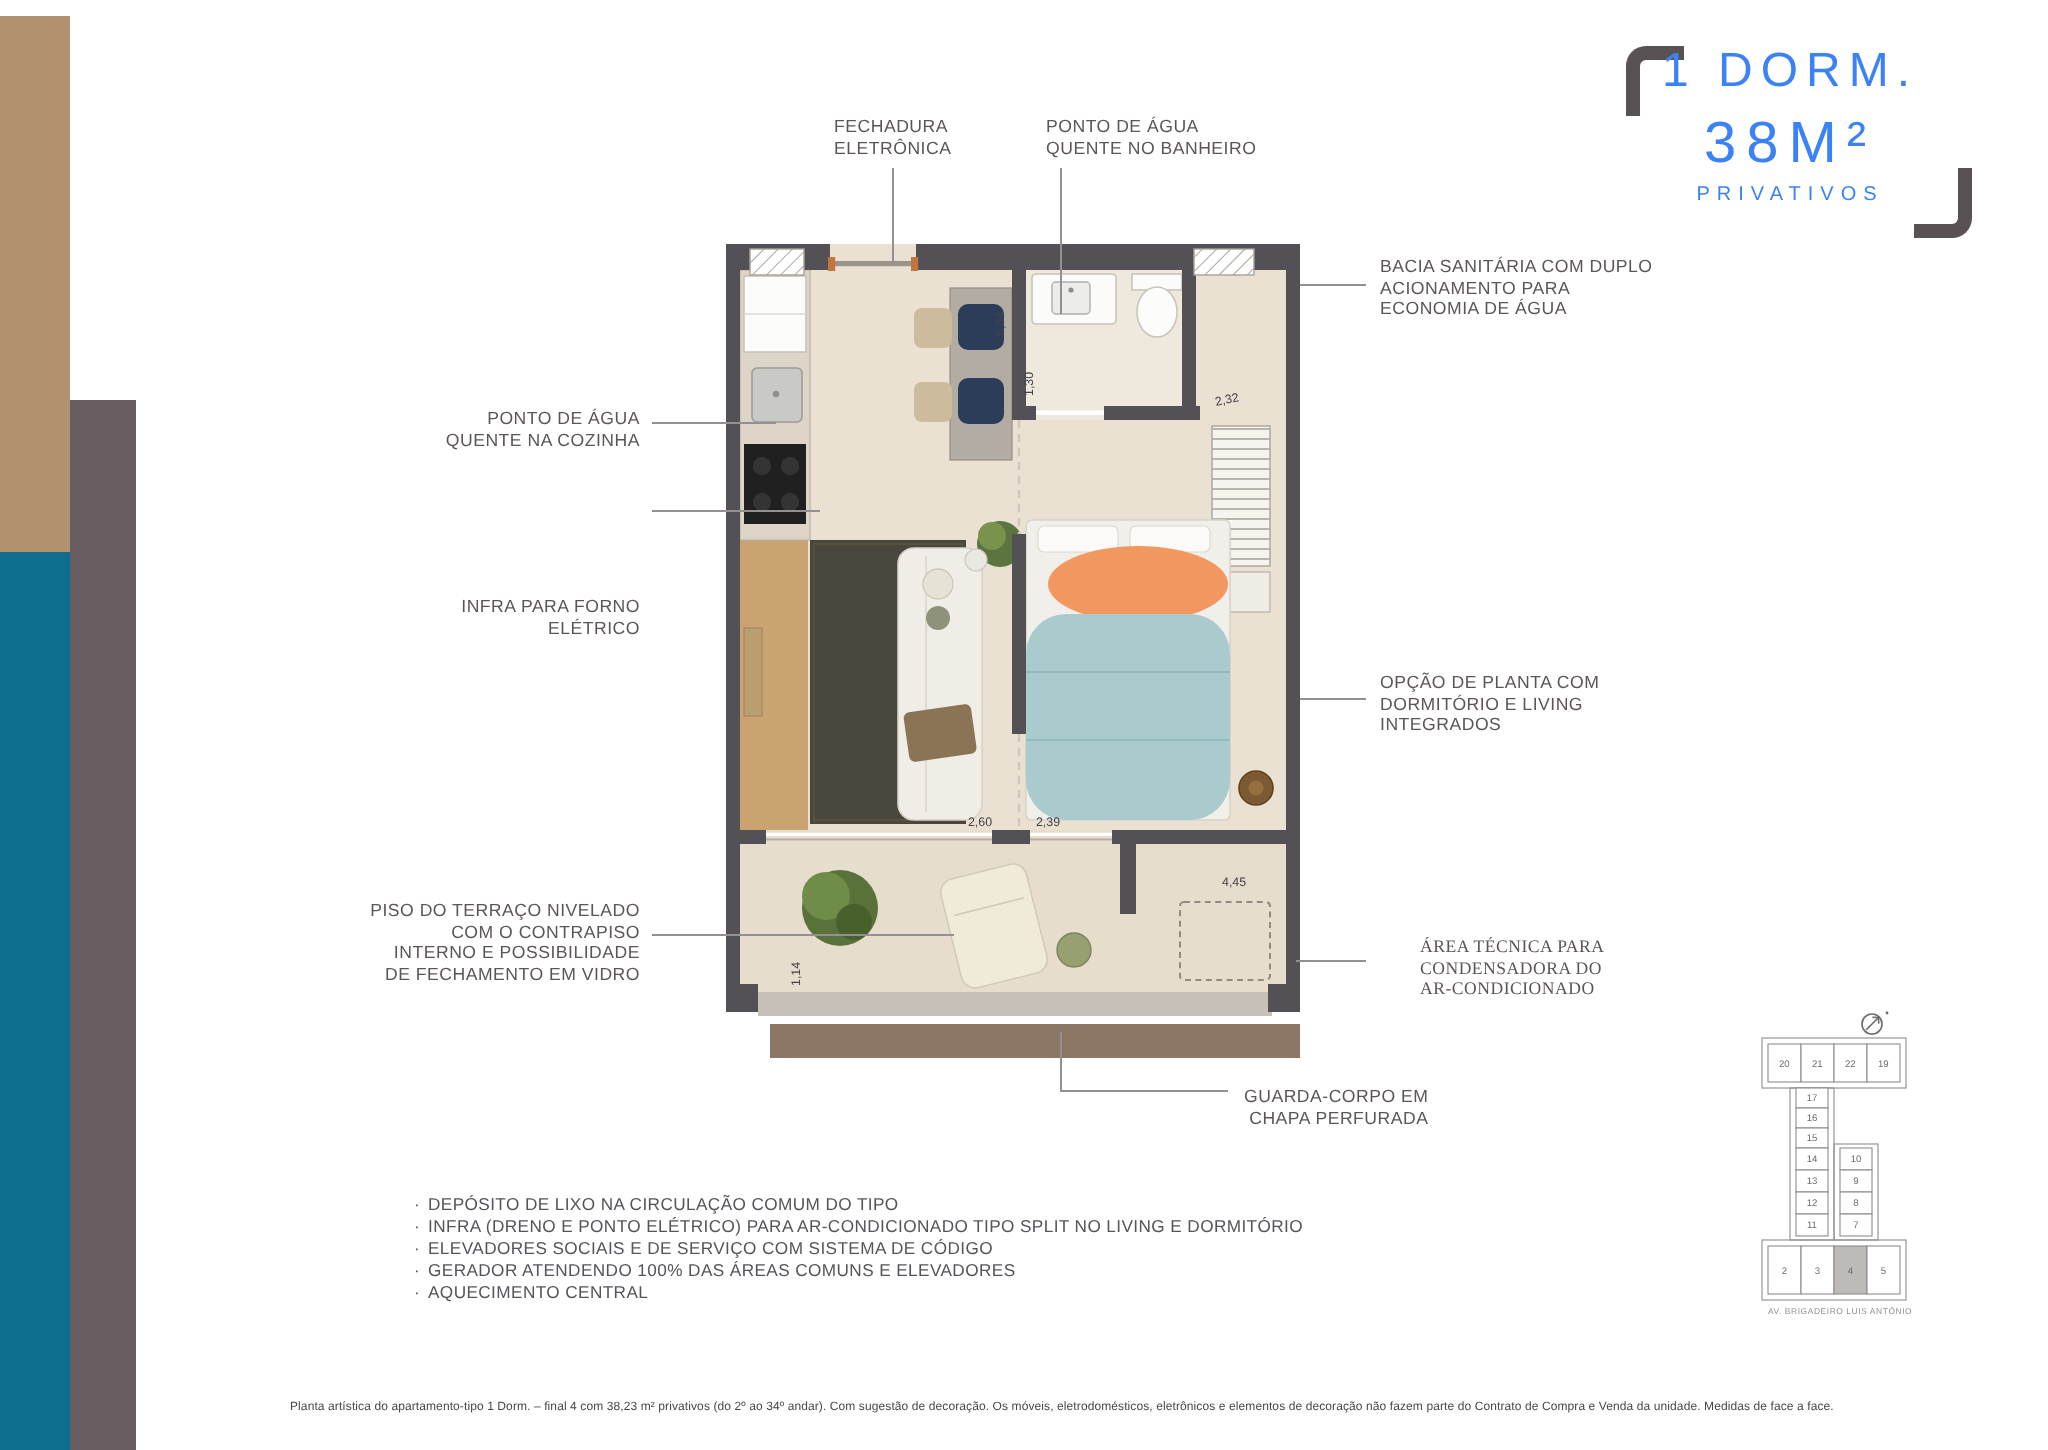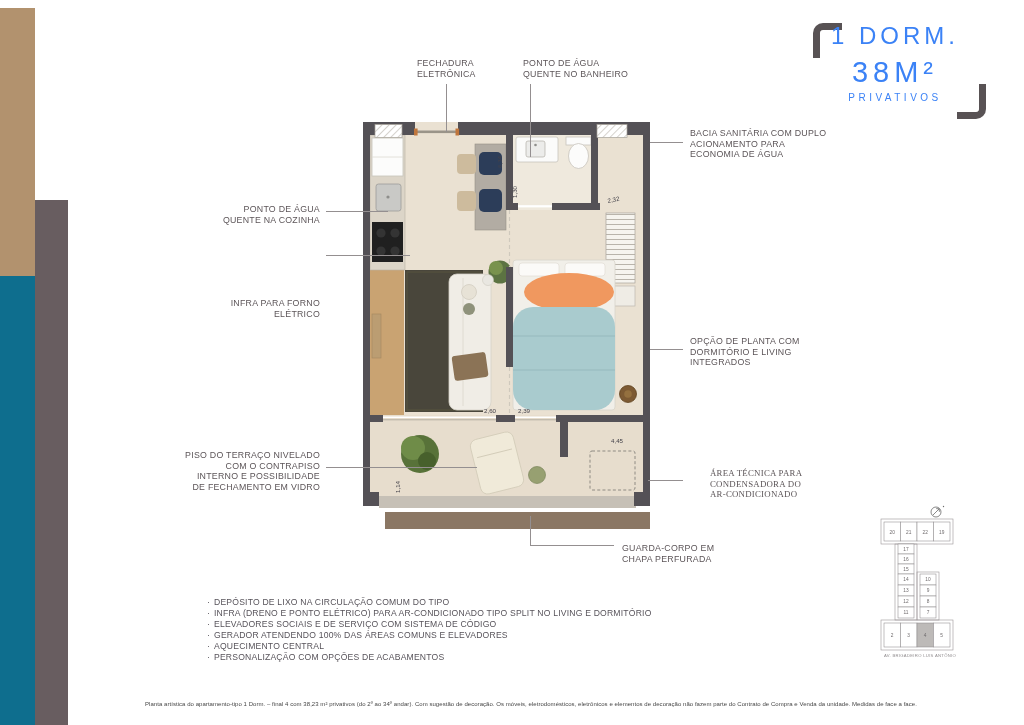--- a/index.html
+++ b/index.html
@@ -219,30 +219,29 @@
 <div class="callout" style="left:690px;top:336px;">OPÇÃO DE PLANTA COM
 DORMITÓRIO E LIVING
 INTEGRADOS</div>
 <div class="callout r" style="left:185px;top:450px;width:135px;">PISO DO TERRAÇO NIVELADO
 COM O CONTRAPISO
 INTERNO E POSSIBILIDADE
 DE FECHAMENTO EM VIDRO</div>
 <div class="callout" style="left:710px;top:468px;font-family:Liberation Serif, serif;">ÁREA TÉCNICA PARA
 CONDENSADORA DO
 AR-CONDICIONADO</div>
-<div class="callout" style="left:622px;top:543px;">GUARDA-CORPO EM
+<div class="callout" style="left:622px;top:543px;text-align:right;">GUARDA-CORPO EM
 CHAPA PERFURADA</div>
 
 <div class="features">
   <div class="feature-item">DEPÓSITO DE LIXO NA CIRCULAÇÃO COMUM DO TIPO</div>
   <div class="feature-item">INFRA (DRENO E PONTO ELÉTRICO) PARA AR-CONDICIONADO TIPO SPLIT NO LIVING E DORMITÓRIO</div>
   <div class="feature-item">ELEVADORES SOCIAIS E DE SERVIÇO COM SISTEMA DE CÓDIGO</div>
   <div class="feature-item">GERADOR ATENDENDO 100% DAS ÁREAS COMUNS E ELEVADORES</div>
   <div class="feature-item">AQUECIMENTO CENTRAL</div>
-  <div class="feature-item">PERSONALIZAÇÃO COM OPÇÕES DE ACABAMENTOS</div>
 </div>
 
 <div class="disclaimer">Planta artística do apartamento-tipo 1 Dorm. – final 4 com 38,23 m² privativos (do 2º ao 34º andar). Com sugestão de decoração. Os móveis, eletrodomésticos, eletrônicos e elementos de decoração não fazem parte do Contrato de Compra e Venda da unidade. Medidas de face a face.</div>
 
 <svg class="abs" style="left:878px;top:502px;" width="136" height="158" viewBox="0 0 136 158">
 
   <g stroke="#6b6b6b" fill="none" stroke-width="0.8">
     <circle cx="58" cy="10" r="5"></circle>
     <line x1="55" y1="13" x2="61" y2="7"></line>
     <polyline points="58.2,6.6 61.2,6.8 61.4,9.8"></polyline>

